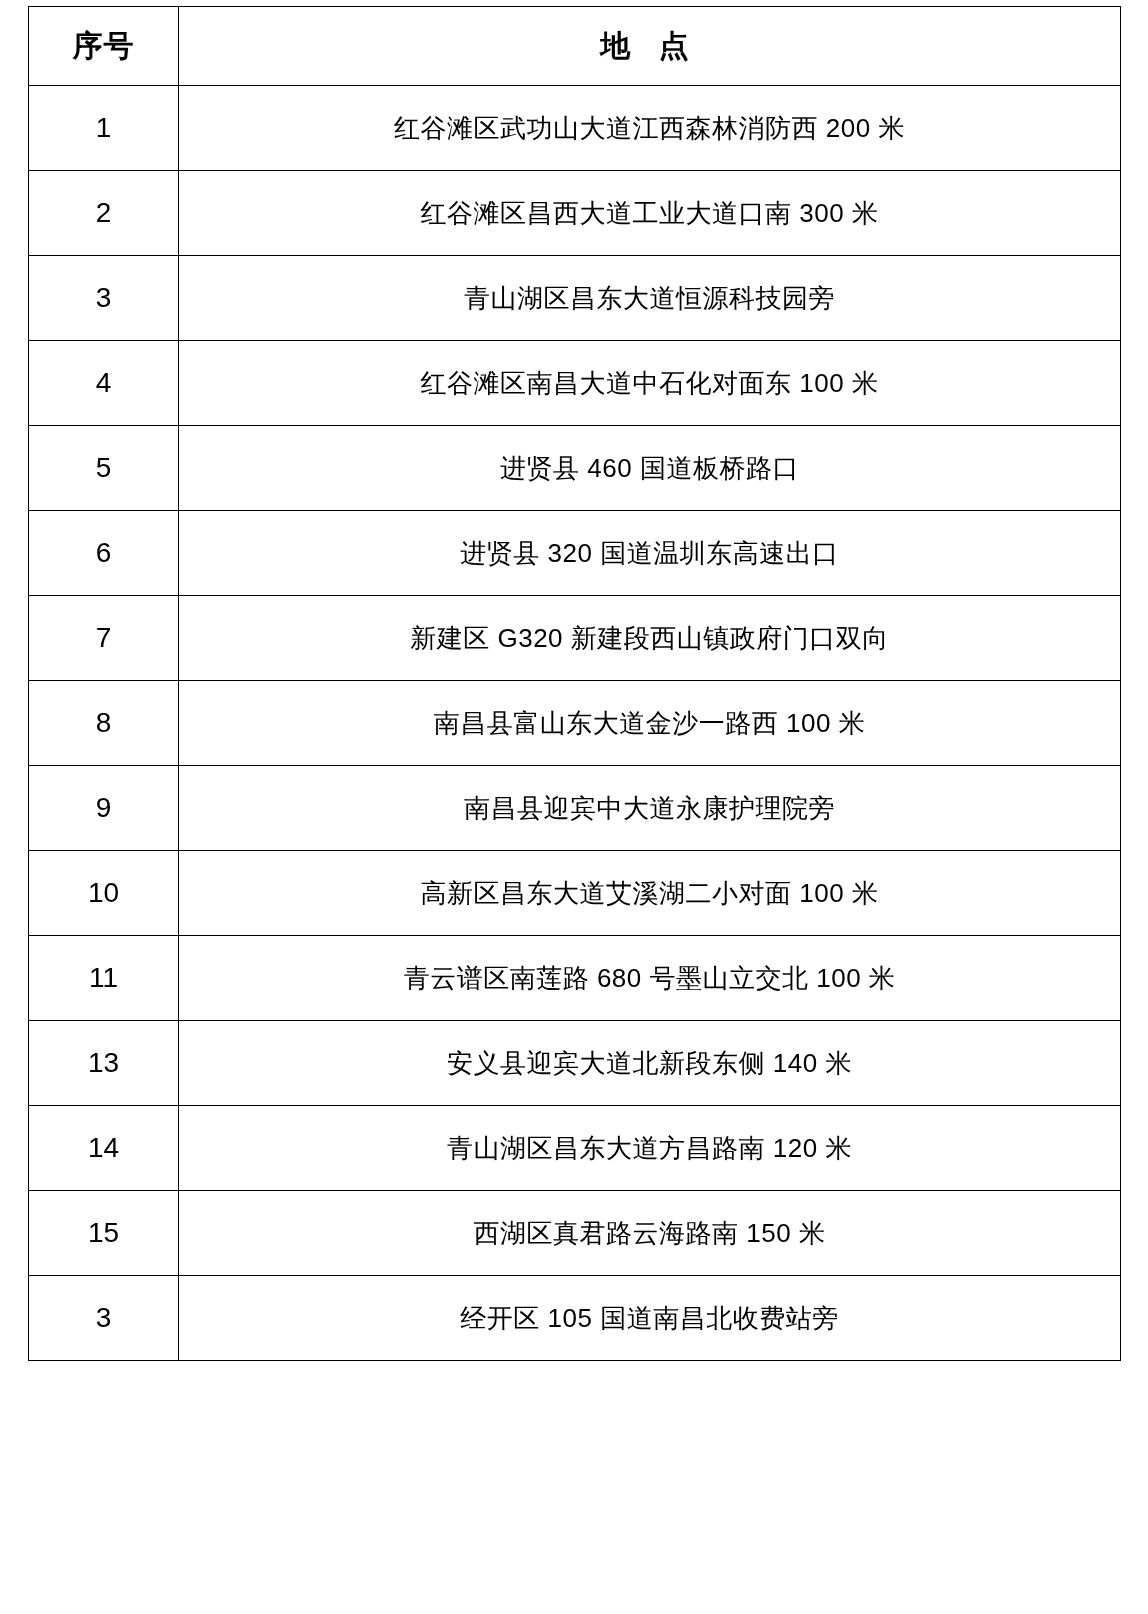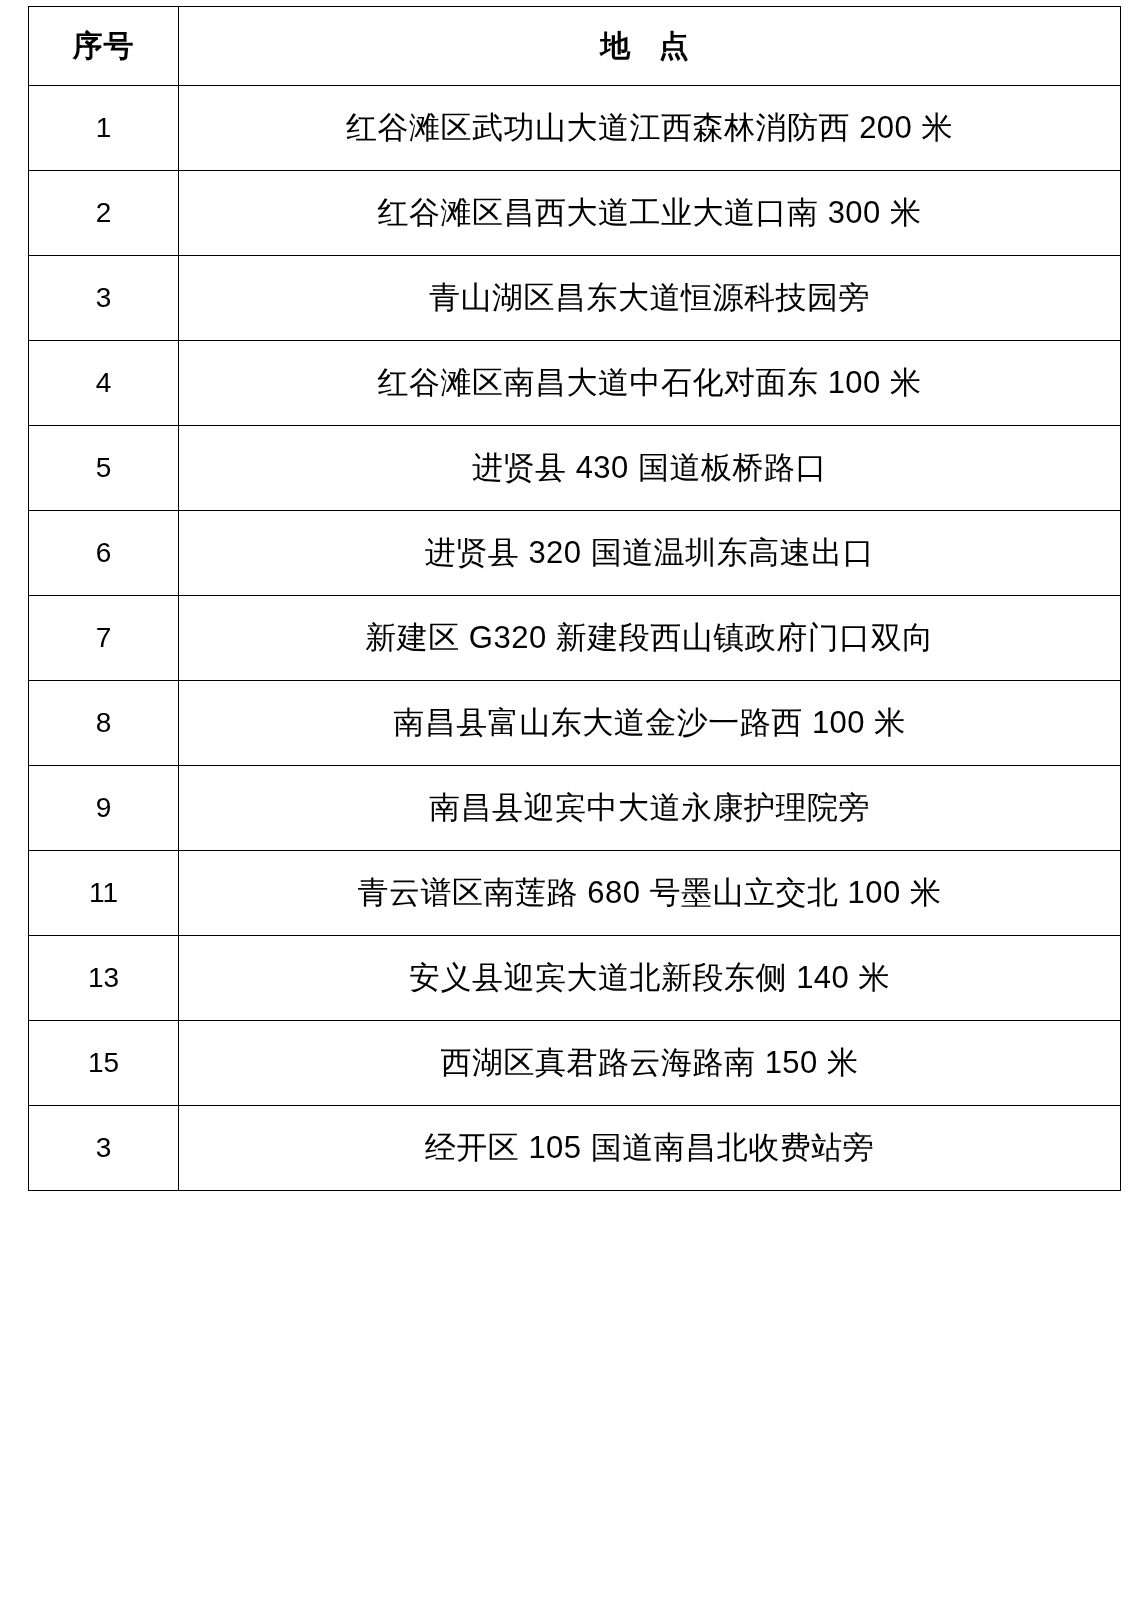--- a/index.html
+++ b/index.html
@@ -46,21 +46,21 @@
   }
   table.loc-table tbody td {
     height: 84px;
     font-size: 30px;
     font-weight: normal;
   }
   table.loc-table tbody td.idx {
     font-size: 28px;
   }
   table.loc-table tbody td.loc {
-    font-size: 31px;
+    font-size: 26px;
     letter-spacing: 0.5px;
   }
 </style>
 </head>
 <body>
 
 <div class="page">
   <table class="loc-table">
     <colgroup>
       <col class="col-idx">
@@ -84,45 +84,53 @@
       <tr>
         <td class="idx">3</td>
         <td class="loc">青山湖区昌东大道恒源科技园旁</td>
       </tr>
       <tr>
         <td class="idx">4</td>
         <td class="loc">红谷滩区南昌大道中石化对面东 100 米</td>
       </tr>
       <tr>
         <td class="idx">5</td>
-        <td class="loc">进贤县 430 国道板桥路口</td>
+        <td class="loc">进贤县 460 国道板桥路口</td>
       </tr>
       <tr>
         <td class="idx">6</td>
         <td class="loc">进贤县 320 国道温圳东高速出口</td>
       </tr>
       <tr>
         <td class="idx">7</td>
         <td class="loc">新建区 G320 新建段西山镇政府门口双向</td>
       </tr>
       <tr>
         <td class="idx">8</td>
         <td class="loc">南昌县富山东大道金沙一路西 100 米</td>
       </tr>
       <tr>
         <td class="idx">9</td>
         <td class="loc">南昌县迎宾中大道永康护理院旁</td>
       </tr>
       <tr>
+        <td class="idx">10</td>
+        <td class="loc">高新区昌东大道艾溪湖二小对面 100 米</td>
+      </tr>
+      <tr>
         <td class="idx">11</td>
         <td class="loc">青云谱区南莲路 680 号墨山立交北 100 米</td>
       </tr>
       <tr>
         <td class="idx">13</td>
         <td class="loc">安义县迎宾大道北新段东侧 140 米</td>
+      </tr>
+      <tr>
+        <td class="idx">14</td>
+        <td class="loc">青山湖区昌东大道方昌路南 120 米</td>
       </tr>
       <tr>
         <td class="idx">15</td>
         <td class="loc">西湖区真君路云海路南 150 米</td>
       </tr>
       <tr>
         <td class="idx">3</td>
         <td class="loc">经开区 105 国道南昌北收费站旁</td>
       </tr>
     </tbody>

